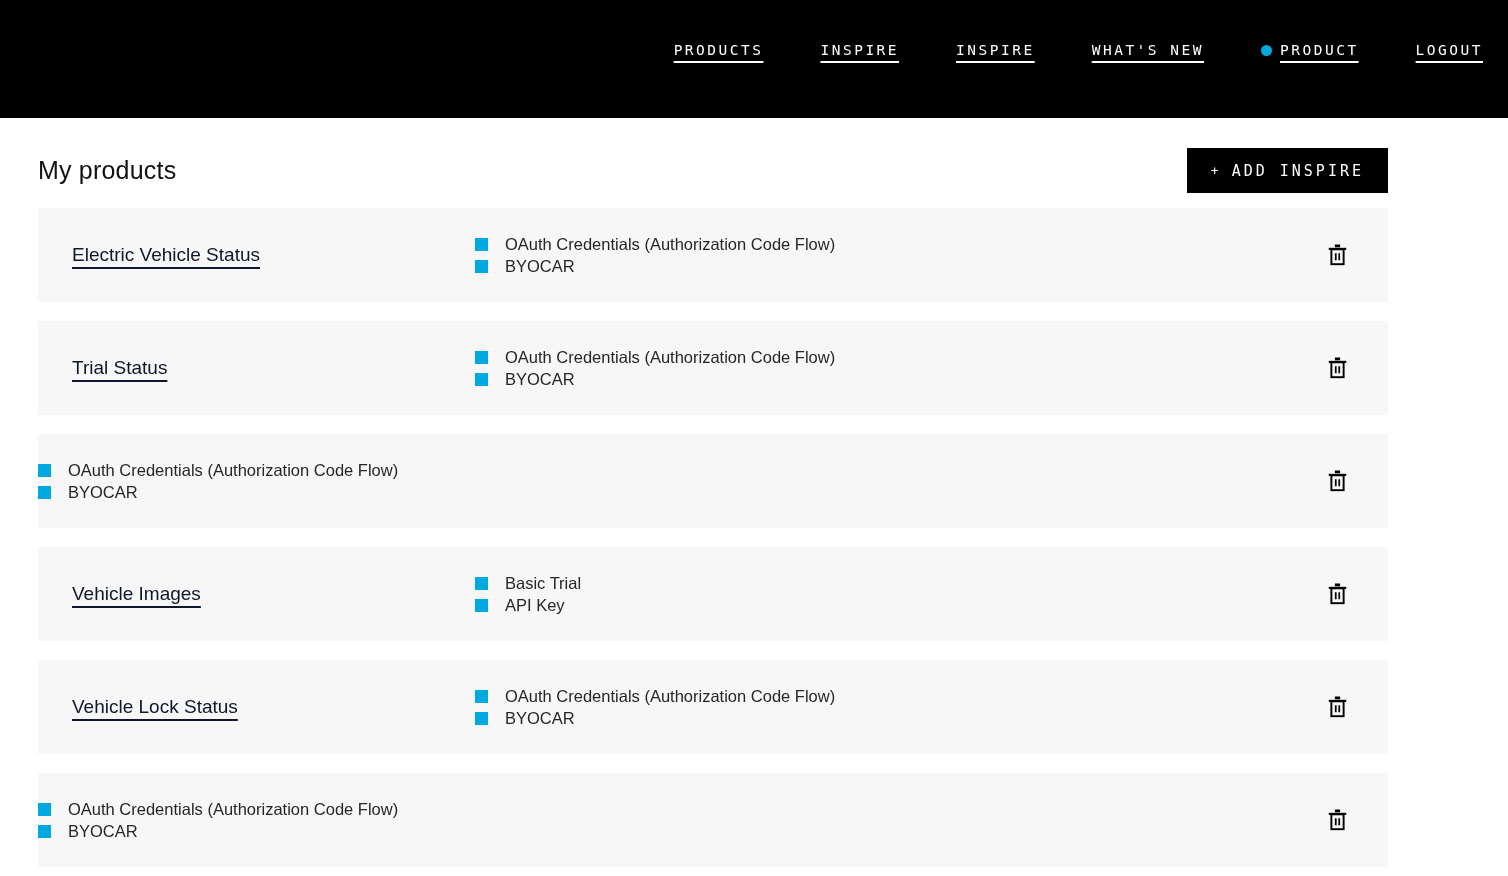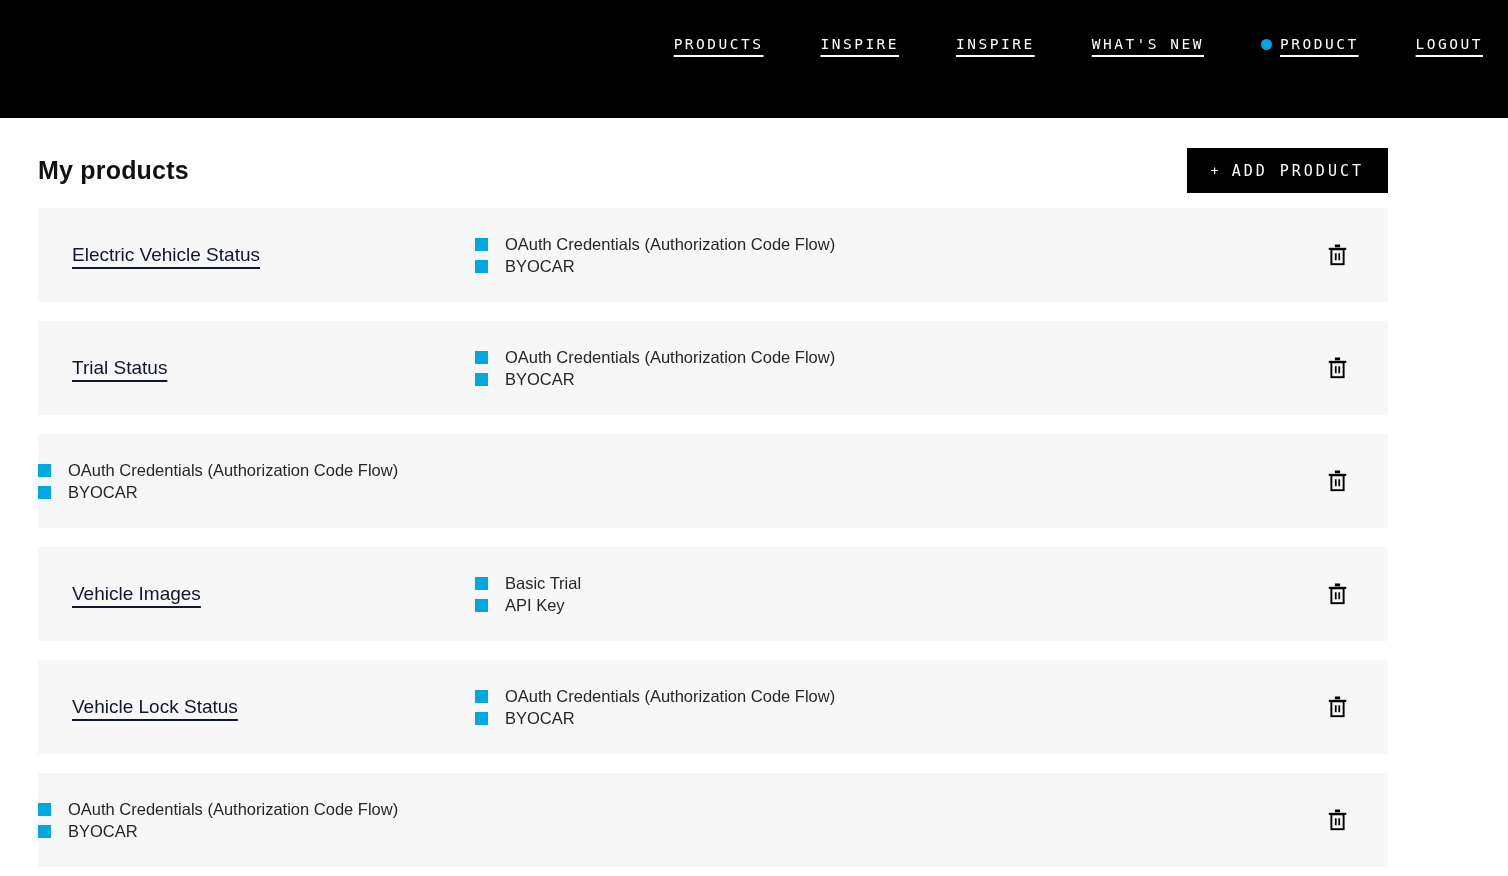--- a/index.html
+++ b/index.html
@@ -17,20 +17,21 @@
     display: flex;
     justify-content: flex-end;
     align-items: flex-start;
   }
   .nav {
     display: flex;
     align-items: center;
     gap: 57px;
     padding-top: 36px;
     padding-right: 25px;
+    margin-top: 6px;
   }
   .nav-item {
     font-family: "DejaVu Sans Mono", "Liberation Mono", monospace;
     font-size: 14.5px;
     letter-spacing: 2.5px;
     color: #ffffff;
     text-decoration: underline;
     text-underline-offset: 6px;
     text-decoration-thickness: 1.5px;
     cursor: pointer;
@@ -52,21 +53,21 @@
   }
   .title-row {
     margin-top: 30px;
     height: 45px;
     display: flex;
     justify-content: space-between;
     align-items: center;
   }
   .page-title {
     font-size: 25px;
-    font-weight: bold;
+    font-weight: normal;
     color: #111111;
     letter-spacing: 0.2px;
   }
   .add-product-btn {
     height: 45px;
     min-width: 183px;
     background: #000000;
     color: #ffffff;
     border: none;
     font-family: "DejaVu Sans Mono", "Liberation Mono", monospace;
@@ -163,21 +164,21 @@
         <span>LOGOUT</span>
       </a>
   </nav>
 </div>
 
 <div class="main">
   <div class="title-row">
     <h1 class="page-title">My products</h1>
     <button class="add-product-btn">
       <span class="plus">+</span>
-      <span>ADD PRODUCT</span>
+      <span>ADD INSPIRE</span>
     </button>
   </div>
 
   <div class="product-list" id="product-list">
   <div class="product-row">
     <div class="product-name-cell">
       <a class="product-link">Electric Vehicle Status</a>
     </div>
     <div class="credentials-cell">
           <div class="credential-line">

